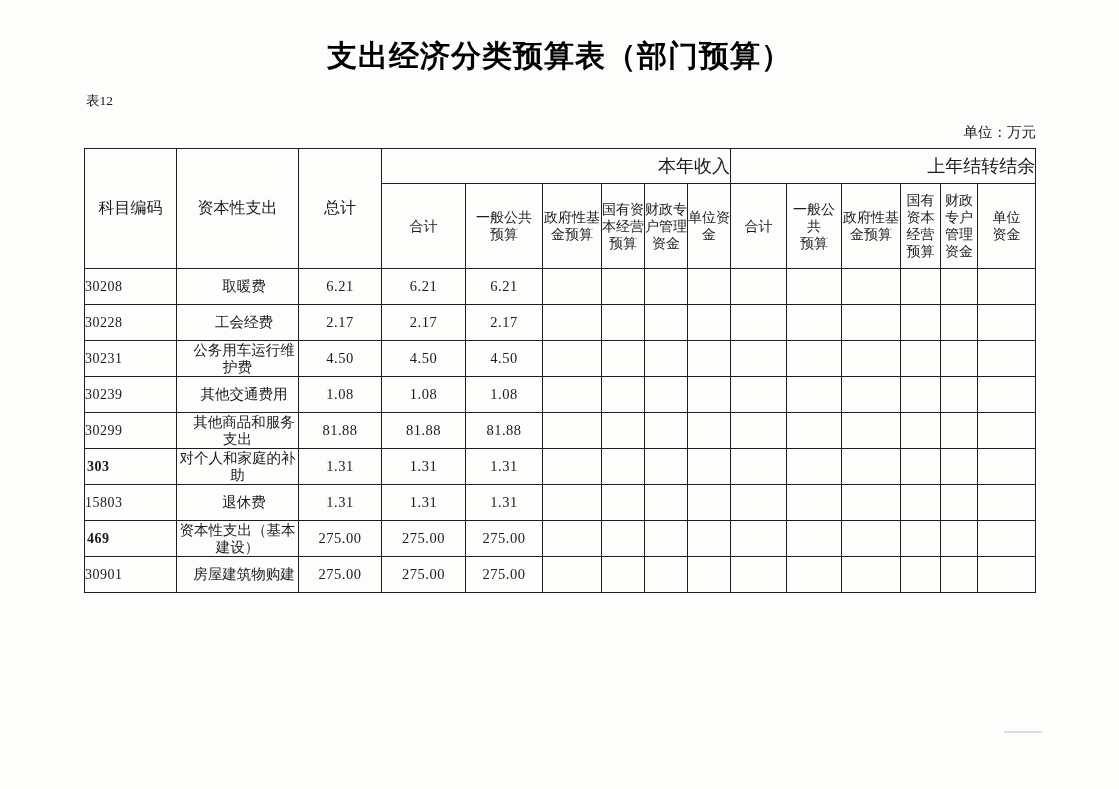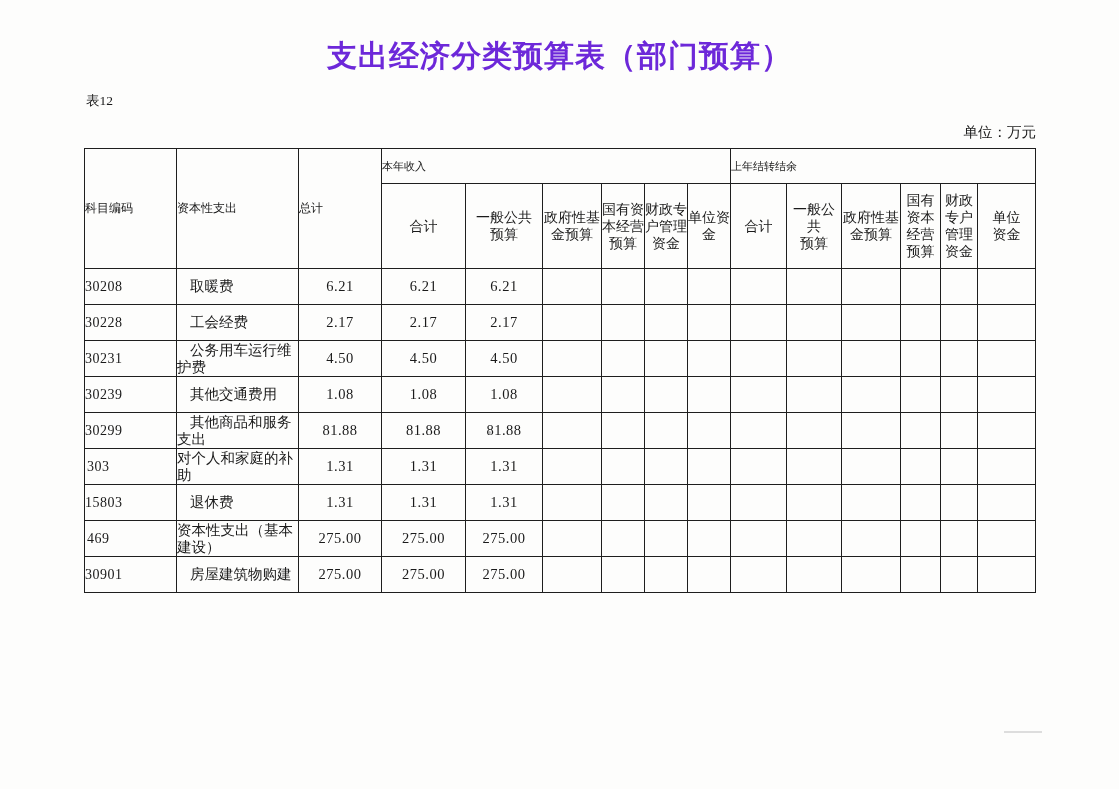--- a/index.html
+++ b/index.html
@@ -8,21 +8,21 @@
     width:1119px;height:789px;
     background:#fdfdfc;
     overflow:hidden;
     font-family:"Liberation Serif","DejaVu Serif",serif;
     color:#1a1a1a;
   }
   .doc-title{
     position:absolute;top:36px;left:0;width:100%;
     text-align:center;
     font-family:"DejaVu Sans","Liberation Sans",sans-serif;
-    font-size:30px;font-weight:bold;color:#6d28d9;
+    font-size:30px;font-weight:bold;color:#000000;
     letter-spacing:1px;margin:0;
   }
   .meta-table-no{
     position:absolute;left:86px;top:92px;
     font-size:13.5px;
   }
   .meta-unit-name{
     position:absolute;left:86px;top:124px;
     font-size:14.5px;
   }
@@ -38,31 +38,31 @@
   table.budget th,table.budget td{
     border:1.5px solid #1e1e1e;
     padding:0;
     vertical-align:middle;
     font-weight:normal;
     overflow:hidden;
   }
   tr.band-row{height:35px;}
   tr.sub-row{height:85px;}
   tr.data-row{height:36px;padding-left:32px;}
-  th.band{font-size:11px;text-align:left;}
-  th.head3{font-size:12px;text-align:left;}
+  th.band{font-size:18px;text-align:right;}
+  th.head3{font-size:16px;text-align:center;}
   th.sub{font-size:14px;text-align:center;line-height:17px;}
   .pre{white-space:pre-line;}
   td.code{
     font-size:14px;text-align:left;padding-left:11px;
     letter-spacing:0.5px;
   }
-  td.code.parent{padding-left:2px;}
+  td.code.parent{padding-left:2px;font-weight:bold;}
   td.name{
-    font-size:14.5px;text-align:left;line-height:17px;
+    font-size:14.5px;text-align:center;line-height:17px;
     padding-left:2px;padding-right:2px;
   }
   td.name.child{text-indent:13px;}
   td.num{
     font-size:14.5px;text-align:center;padding-right:3px;
     letter-spacing:0.5px;
   }
   td.e{background:transparent;}
   .scan-smudge{
     position:absolute;left:1004px;top:731px;width:38px;height:2px;

